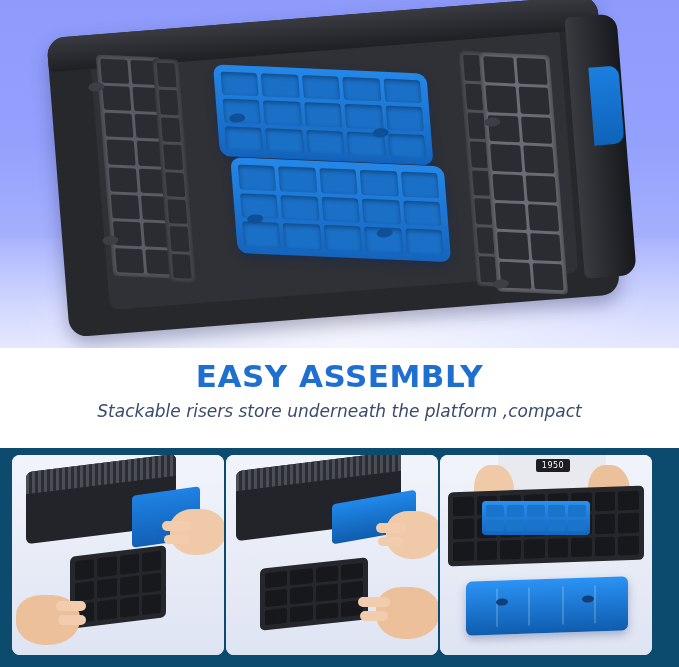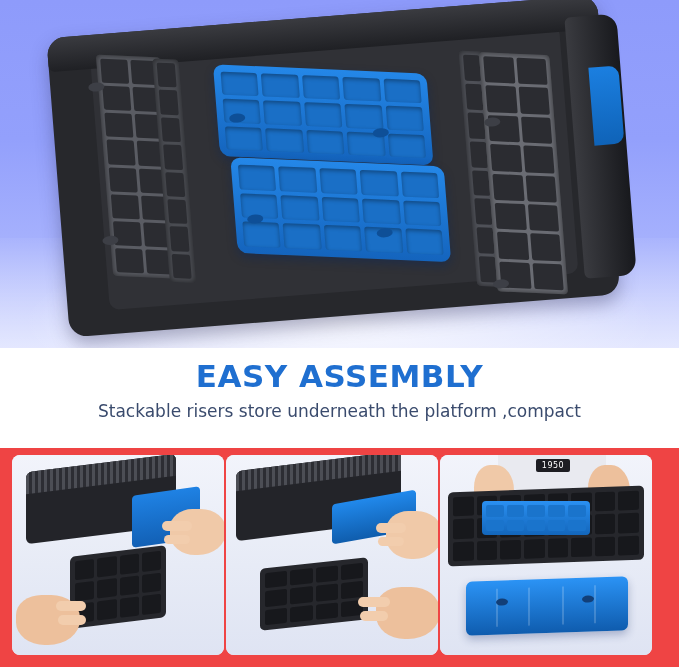--- a/index.html
+++ b/index.html
@@ -10,21 +10,21 @@
     width: 679px;
     height: 667px;
     font-family: "Liberation Sans", sans-serif;
     background: #ffffff;
     overflow: hidden;
   }
   .page {
     position: relative;
     width: 679px;
     height: 667px;
-    background: #ef4444;
+    background: #0c4a6e;
   }
 
   
   .hero {
     position: absolute;
     left: 0;
     top: 0;
     width: 679px;
     height: 348px;
     background:
@@ -222,20 +222,21 @@
     color: #1f6fd0;
     font-family: "DejaVu Sans", sans-serif;
   }
   .subline {
     margin: 6px auto 4px auto;
     width: 560px;
     font-size: 17px;
     line-height: 1.35;
     color: #3a4b6d;
     font-family: "DejaVu Sans", sans-serif;
+    font-style: italic;
   }
 
   
   .panels {
     position: absolute;
     left: 12px;
     top: 455px;
     width: 655px;
     height: 200px;
     display: flex;

